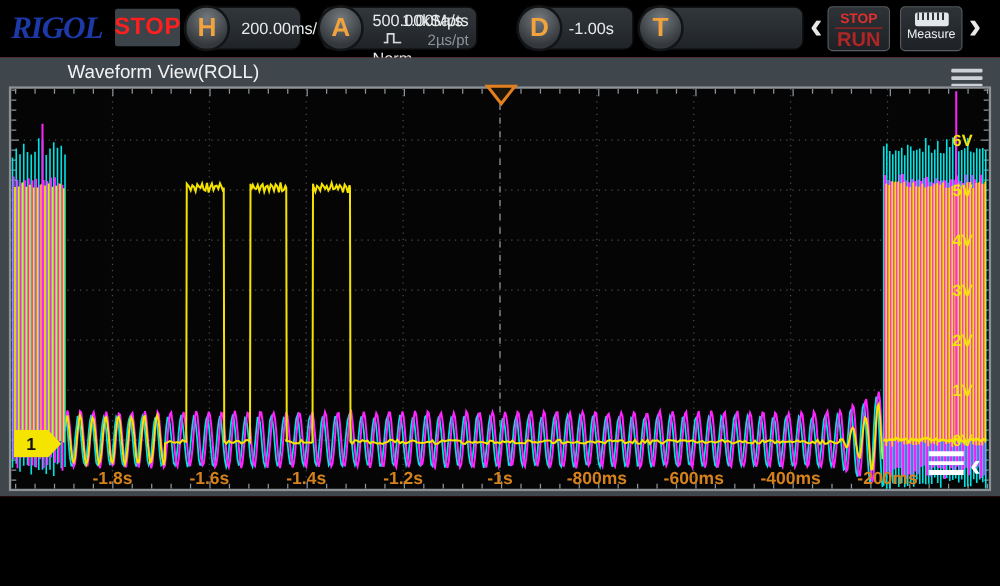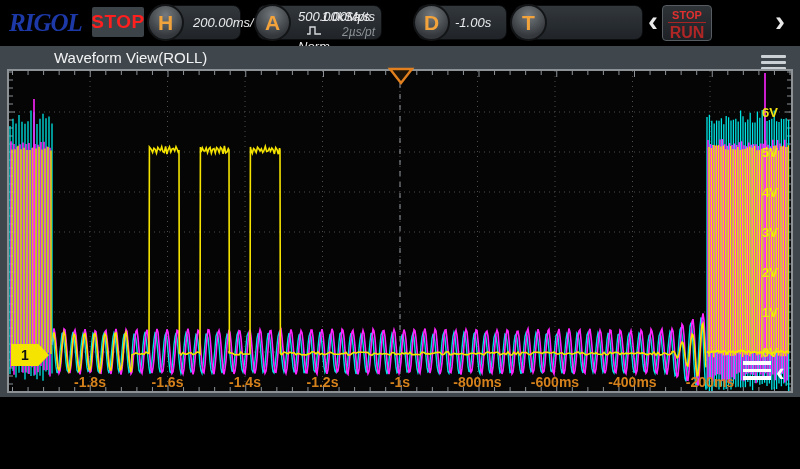--- a/index.html
+++ b/index.html
@@ -5,21 +5,21 @@
   html,body{margin:0;padding:0;background:#000;}
   #scope{position:relative;width:800px;height:469px;background:#b91c1c;overflow:hidden;
          font-family:"Liberation Sans",sans-serif;-webkit-font-smoothing:antialiased;}
   .abs{position:absolute;}
   
   #topbar{position:absolute;left:0;top:0;width:800px;height:46px;background:#000;}
   #logo{left:9px;top:9px;font:italic bold 25px "Liberation Serif",serif;color:#1d39a8;letter-spacing:-1px;}
   #runstate{left:92px;top:7px;width:52px;height:30px;background:#3c4349;border-radius:2px;
             color:#ff1f1f;font-weight:bold;font-size:19px;display:flex;align-items:center;justify-content:center;letter-spacing:.5px;}
   .panel{position:absolute;top:5px;height:35px;background:linear-gradient(#32373b,#202428);
-         border:1px solid #0b0d0f;border-radius:8px;box-sizing:border-box;font-style:italic;}
+         border:1px solid #0b0d0f;border-radius:8px;box-sizing:border-box;}
   .knob{position:absolute;top:4px;width:37px;height:37px;border-radius:50%;
         background:radial-gradient(circle at 50% 28%,#73797e,#34383c 72%);
         border:2px solid #121416;box-sizing:border-box;color:#f2a33c;font-weight:bold;font-size:21px;
         display:flex;align-items:center;justify-content:center;z-index:2;}
   .ptxt{color:#e9eaeb;font-size:13px;}
   .gray{color:#8d9398;}
   #h-panel{left:152px;width:89px;display:flex;align-items:center;padding-left:40px;}
   #a-panel{left:257px;width:125px;}
   #a-rate{left:40px;top:3px;} #a-mode{left:40px;top:19px;display:flex;align-items:center;gap:4px;flex-direction:column;}
   #a-mem{right:6px;top:3px;} #a-res{right:6px;top:19px;font-size:12px;}
@@ -102,20 +102,26 @@
     </div>
     <div class="knob" style="left:510px">
       <span>T</span>
     </div>
 
     <div class="chev abs" id="prev-chev">‹</div>
     <div class="tbtn" id="stoprun">
       <div class="l1">STOP</div>
       <div class="div"></div>
       <div class="l2">RUN</div>
+    </div>
+    <div class="tbtn" id="measure">
+      <div class="ruler">
+          <div class="ruler-ticks"></div>
+        </div>
+      <div class="lbl">Measure</div>
     </div>
     <div class="chev abs" id="next-chev">›</div>
   </div>
 
   <div id="frame"></div>
   <div id="view-title" class="abs">Waveform View(ROLL)</div>
   <div class="hamb abs" id="menu-icon">
       <i></i>
       <i></i>
       <i></i>

